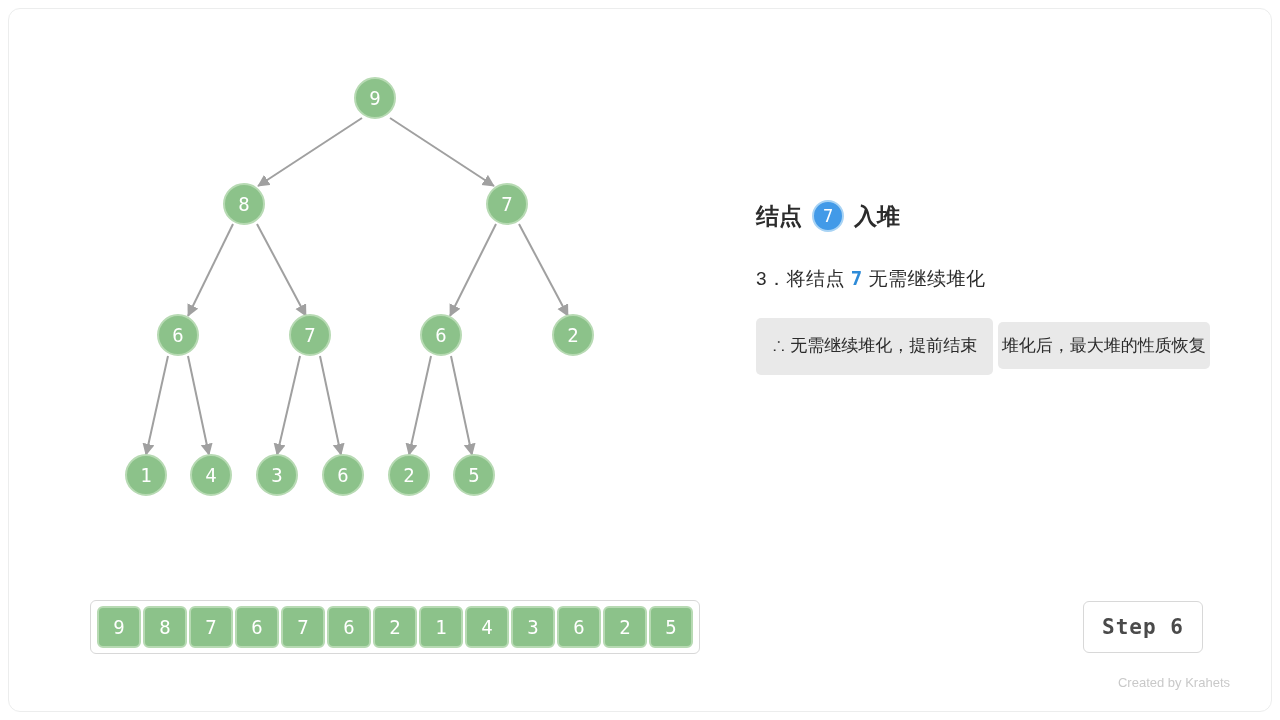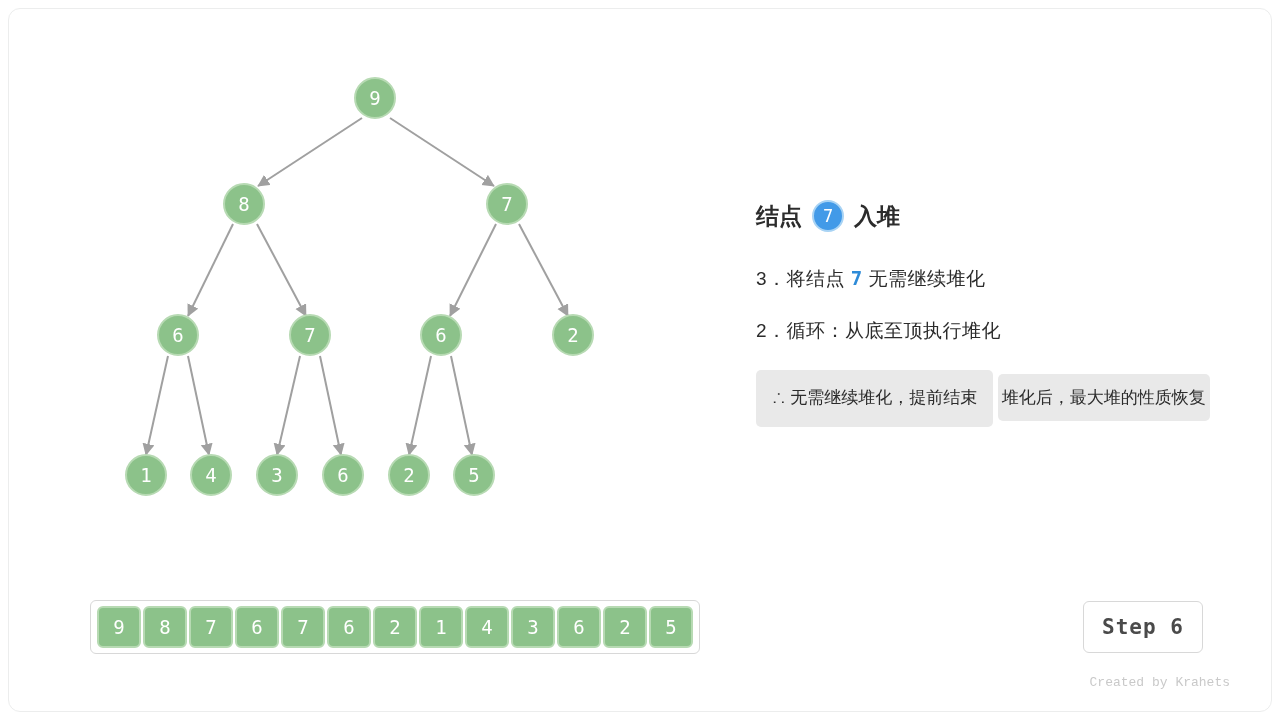--- a/index.html
+++ b/index.html
@@ -160,21 +160,21 @@
     text-align: center;
     letter-spacing: 1px;
   }
   #credit {
     position: absolute;
     left: 1078px;
     top: 675px;
     width: 152px;
     text-align: right;
     color: #c9c9c9;
-    font-family: Liberation Mono, monospace;
+    font-family: Liberation Sans, sans-serif;
     font-size: 13px;
   }
 </style>
 </head>
 <body>
 
 <div id="canvas">
   <div class="frame"></div>
 
   <svg id="tree-svg" viewBox="0 0 740 560">
@@ -237,23 +237,20 @@
       <span class="badge">7</span>
       <span>入堆</span>
     </div>
 
     <div class="step-line">
       <span>3．将结点</span>
       <span class="hl-blue">7</span>
       <span>无需继续堆化</span>
     </div>
 
-    <div class="step-line">
-      <span>2．循环：从底至顶执行堆化</span>
-    </div>
 
     <div class="note-box">
       <div class="note-line">
         <span>∴</span>
         <span>无需继续堆化，提前结束</span>
       </div>
     </div>
 
     <div class="note-box single">
       <span>堆化后，最大堆的性质恢复</span>

